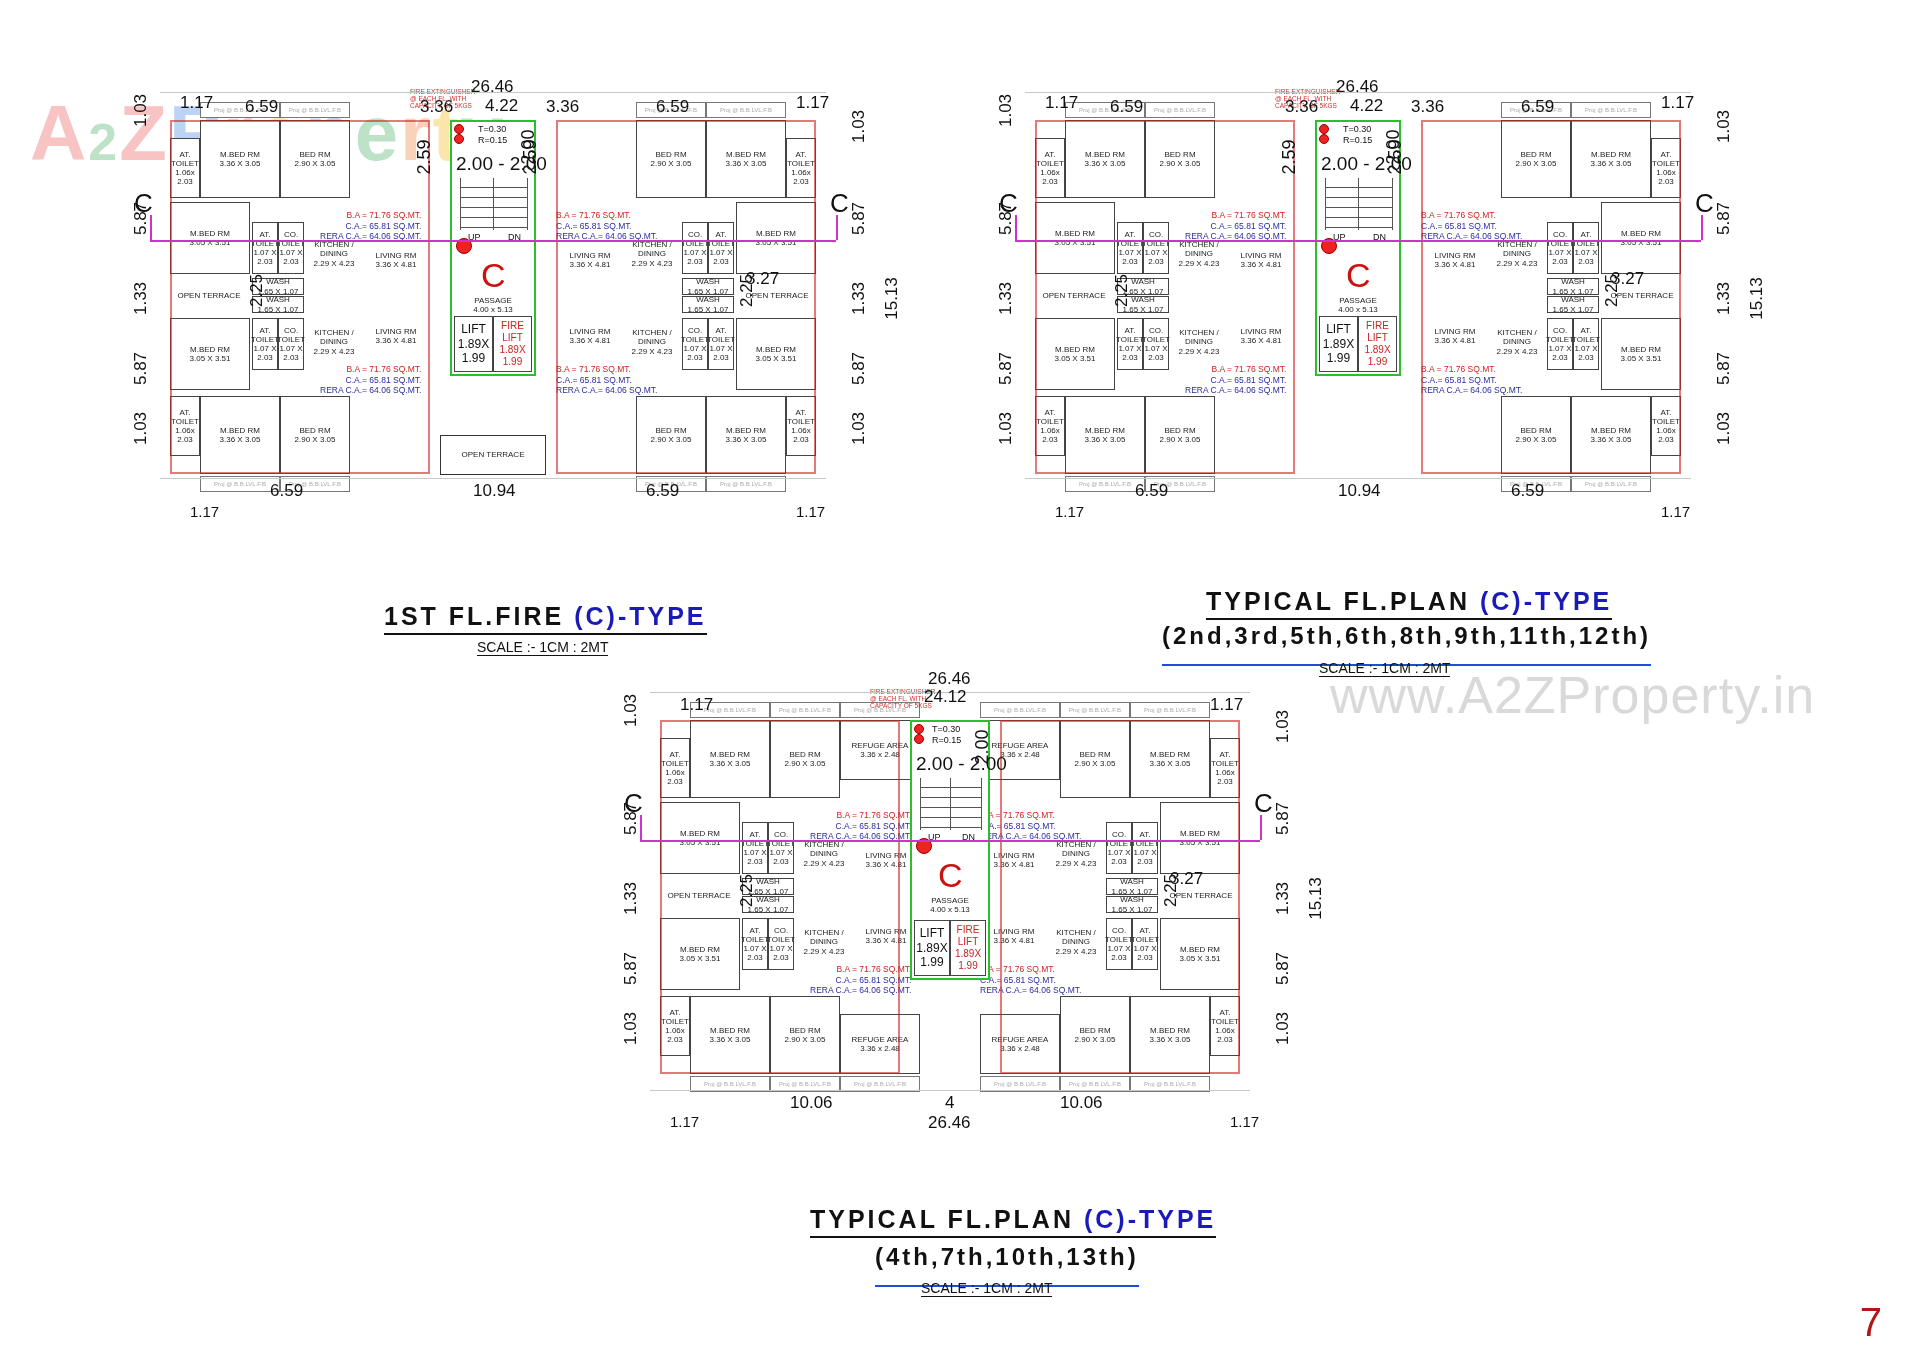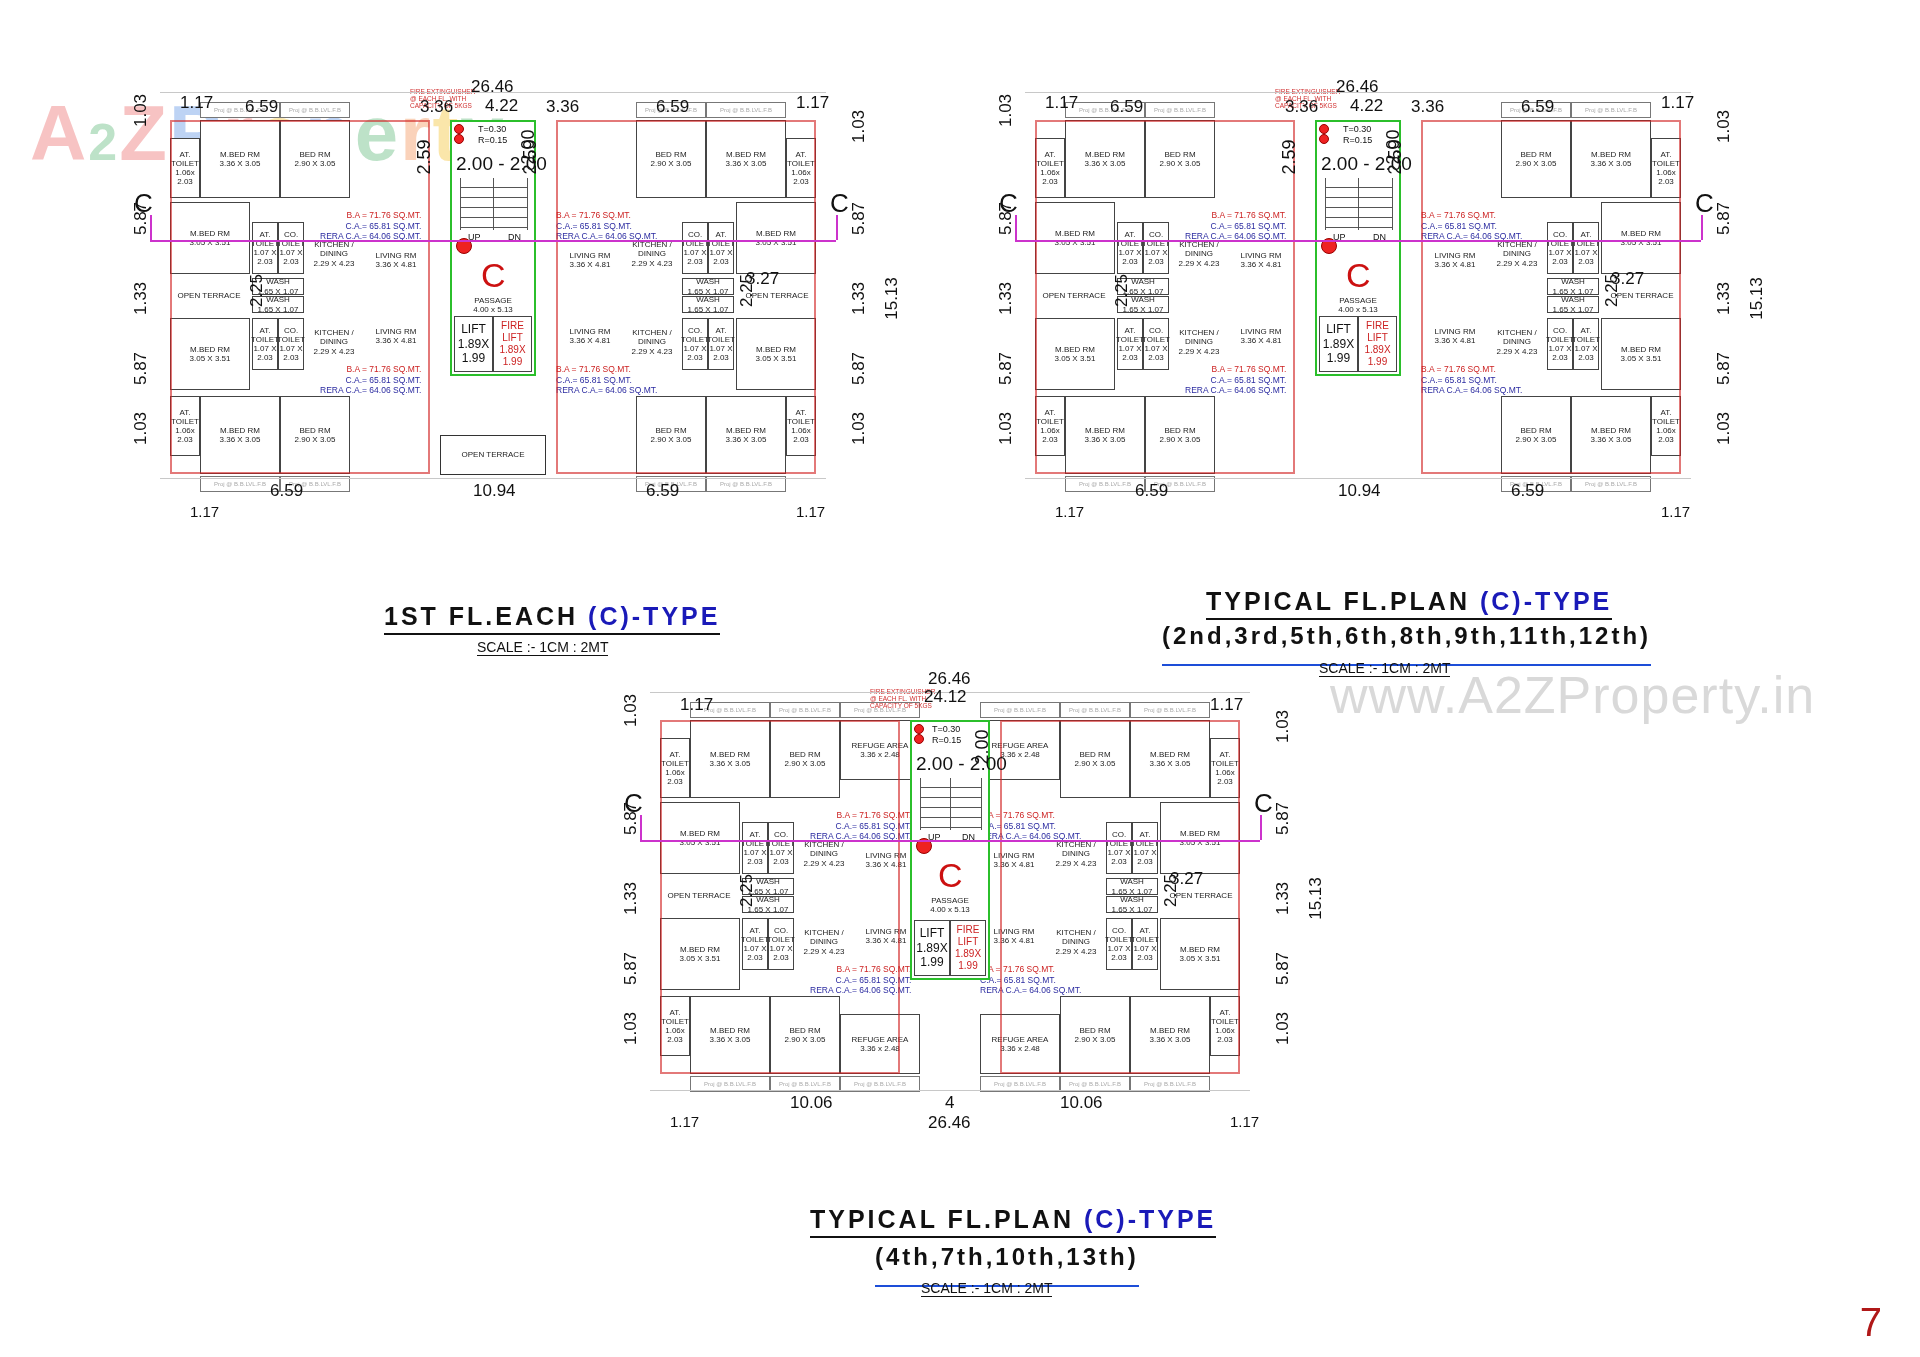--- a/index.html
+++ b/index.html
@@ -804,21 +804,21 @@
     <div class="dim v" style="left: 646px; top: 190px; font-size: 17px;">1.33</div>
     <div class="dim v" style="left: 674px; top: 190px; font-size: 17px;">15.13</div>
     <div class="dim v" style="left: 646px; top: 260px; font-size: 17px;">5.87</div>
     <div class="dim v" style="left: 646px; top: 320px; font-size: 17px;">1.03</div>
     <div class="dim v" style="left: 110px; top: 182px; font-size: 17px;">2.25</div>
     <div class="dim v" style="left: 534px; top: 182px; font-size: 17px;">2.25</div>
     <div class="dim" style="left: 550px; top: 170px; font-size: 17px;">3.27</div>
   </div>
 
 <div class="title" style="left:384px;top:602px;">
-  <span>1ST FL.EACH </span><span class="blue">(C)-TYPE</span>
+  <span>1ST FL.FIRE </span><span class="blue">(C)-TYPE</span>
 </div>
 <div class="scale" style="left:477px;top:639px;">SCALE :- 1CM : 2MT</div>
 
 <div class="title" style="left:1206px;top:587px;">
   <span>TYPICAL FL.PLAN </span><span class="blue">(C)-TYPE</span>
 </div>
 <div class="subtitle" style="left:1162px;top:622px;">(2nd,3rd,5th,6th,8th,9th,11th,12th)</div>
 <div class="scale" style="left:1319px;top:660px;">SCALE :- 1CM : 2MT</div>
 
 <div class="title" style="left:810px;top:1205px;">

